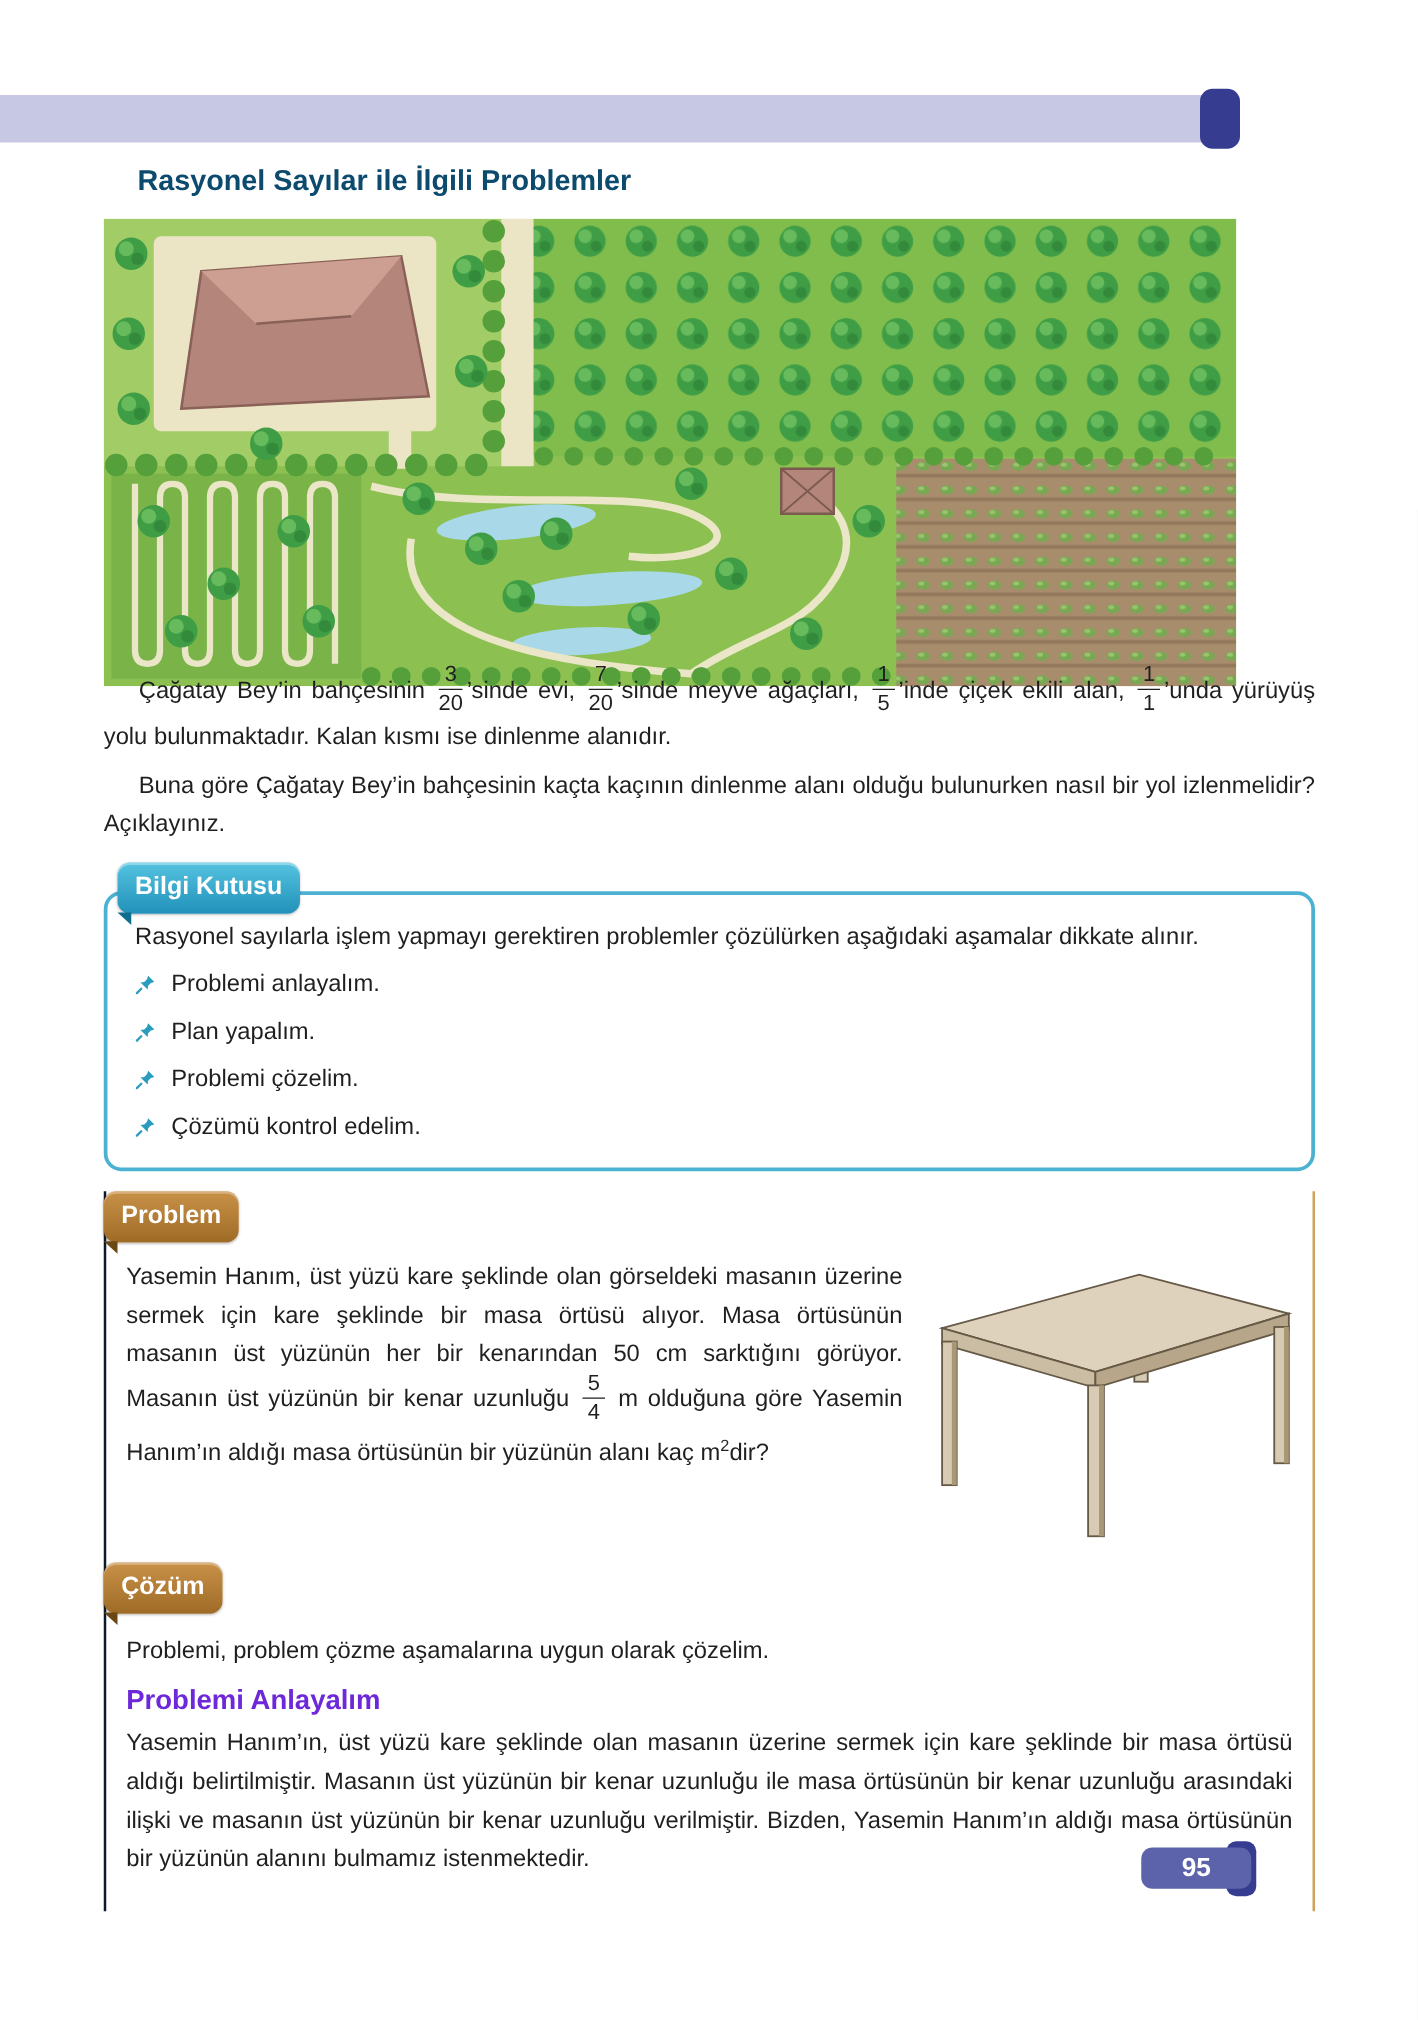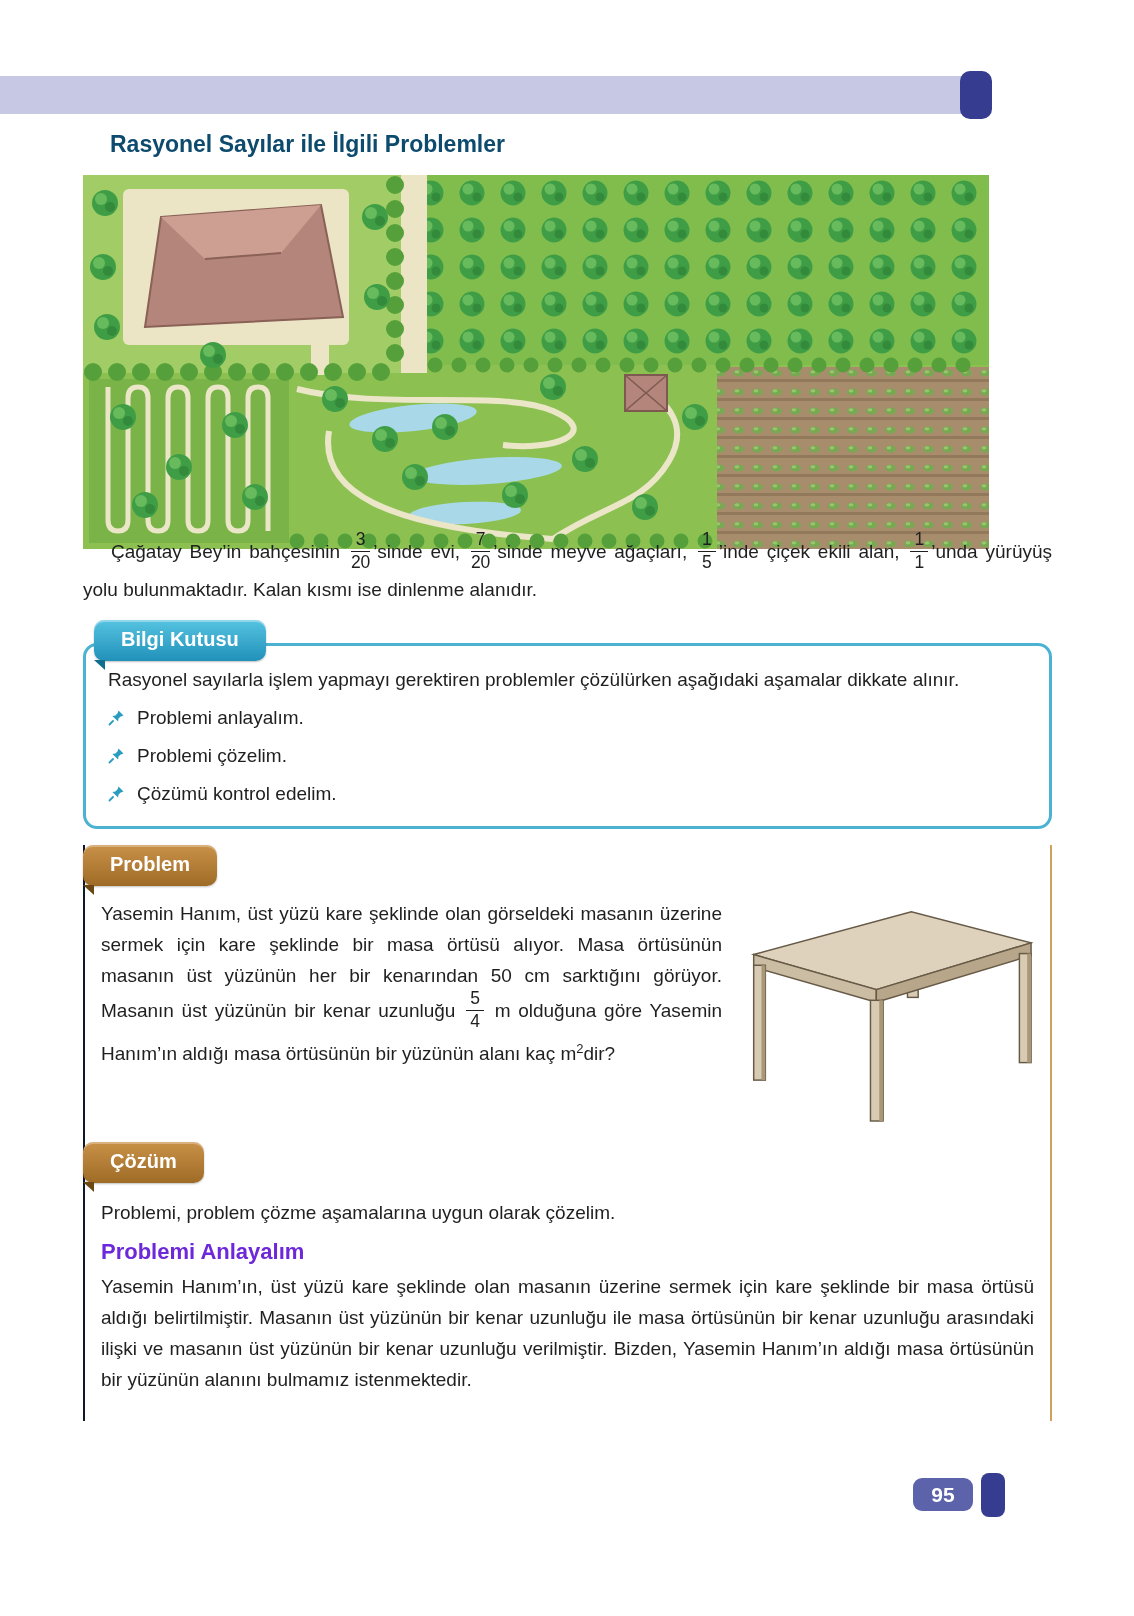--- a/index.html
+++ b/index.html
@@ -27,21 +27,21 @@
   .para-second { text-indent: 28px; }
 
   .frac { display: inline-block; vertical-align: middle; text-align: center; line-height: 1.12; font-size: 17.5px; margin: 0 3px; transform: translateY(-2px); text-indent: 0; }
   .frac .num { display: block; border-bottom: 1.6px solid #1f1f1f; padding: 0 4px 1px; }
   .frac .den { display: block; padding-top: 1px; }
 
   
   .ribbon {
     display: inline-block; position: relative; z-index: 2;
     color: #fff; font-weight: bold; font-size: 20px;
-    padding: 4px 27px 6px; border-radius: 10px;
+    padding: 4px 14px 6px; border-radius: 10px;
     text-align: left; text-indent: 0;
   }
   .ribbon::before {
     content: ""; position: absolute; left: 0; bottom: -9px; width: 0; height: 0;
     border-top: 10px solid var(--fold, #0f6d8e); border-left: 11px solid transparent;
     z-index: -1;
   }
   .ribbon.teal  { --fold: #0f6d8e; background: linear-gradient(180deg, #55c3e0, #2191ba); box-shadow: inset 0 2px 0 rgba(255,255,255,.35), 0 1px 2px rgba(0,0,0,.25); }
   .ribbon.brown { --fold: #6b4714; background: linear-gradient(180deg, #c99148, #9e6b26); box-shadow: inset 0 2px 0 rgba(255,255,255,.3), 0 1px 2px rgba(0,0,0,.25); }
 
@@ -72,21 +72,21 @@
   .solution-intro { margin-top: 14px; text-align: left; }
   .solution-step { margin-top: 8px; font-size: 22px; font-weight: bold; color: #6d28d9; text-align: left; }
   .solution-body { margin-top: 4px; }
 
   sup { font-size: 13px; }
 
   
   .badge-wrap { position: absolute; left: 913px; top: 1478px; width: 100px; height: 44px; }
   .badge-back { position: absolute; left: 68px; top: -5px; width: 24px; height: 44px; background: #363d90; border-radius: 8px; }
   .badge {
-    position: absolute; left: 0; top: 0; width: 60px; height: 33px;
+    position: absolute; left: 0; top: 0; width: 88px; height: 33px;
     background: #5d63ab; border-radius: 9px; color: #fff; font-weight: bold; font-size: 21px;
     display: flex; align-items: center; justify-content: center; z-index: 1;
   }
 </style>
 </head>
 <body>
 
 <div class="page">
 
   <div class="topbar"></div>
@@ -176,31 +176,39 @@
   <div class="content">
 
     <p class="para-first">
       <span>Çağatay Bey’in bahçesinin</span>
       <span class="frac"><span class="num">3</span><span class="den">20</span></span><span>’sinde evi,</span>
       <span class="frac"><span class="num">7</span><span class="den">20</span></span><span>’sinde meyve ağaçları,</span>
       <span class="frac"><span class="num">1</span><span class="den">5</span></span><span>’inde çiçek ekili alan,</span>
       <span class="frac"><span class="num">1</span><span class="den">1</span></span><span>’unda yürüyüş yolu bulunmaktadır. Kalan kısmı ise dinlenme alanıdır.</span>
     </p>
 
+    <p class="para-second">Buna göre Çağatay Bey’in bahçesinin kaçta kaçının dinlenme alanı olduğu bulunurken nasıl bir yol izlenmelidir? Açıklayınız.</p>
 
     <div class="infobox">
       <div class="ribbon teal">Bilgi Kutusu</div>
       <p class="infobox-intro">Rasyonel sayılarla işlem yapmayı gerektiren problemler çözülürken aşağıdaki aşamalar dikkate alınır.</p>
 
       <div class="info-item">
         <svg class="pin" viewBox="0 0 17 17">
             <path d="M10.5 1.5 l5 5 -2.8 0.9 -2.2 2.2 -0.4 3 -5.7 -5.7 3 -0.4 2.2 -2.2 z" fill="#2a9cc0"></path>
             <path d="M5 12 L1.5 15.5" stroke="#2a9cc0" stroke-width="1.8" stroke-linecap="round"></path>
           </svg>
         <span>Problemi anlayalım.</span>
+      </div>
+      <div class="info-item">
+        <svg class="pin" viewBox="0 0 17 17">
+            <path d="M10.5 1.5 l5 5 -2.8 0.9 -2.2 2.2 -0.4 3 -5.7 -5.7 3 -0.4 2.2 -2.2 z" fill="#2a9cc0"></path>
+            <path d="M5 12 L1.5 15.5" stroke="#2a9cc0" stroke-width="1.8" stroke-linecap="round"></path>
+          </svg>
+        <span>Plan yapalım.</span>
       </div>
       <div class="info-item">
         <svg class="pin" viewBox="0 0 17 17">
             <path d="M10.5 1.5 l5 5 -2.8 0.9 -2.2 2.2 -0.4 3 -5.7 -5.7 3 -0.4 2.2 -2.2 z" fill="#2a9cc0"></path>
             <path d="M5 12 L1.5 15.5" stroke="#2a9cc0" stroke-width="1.8" stroke-linecap="round"></path>
           </svg>
         <span>Problemi çözelim.</span>
       </div>
       <div class="info-item">
         <svg class="pin" viewBox="0 0 17 17">

